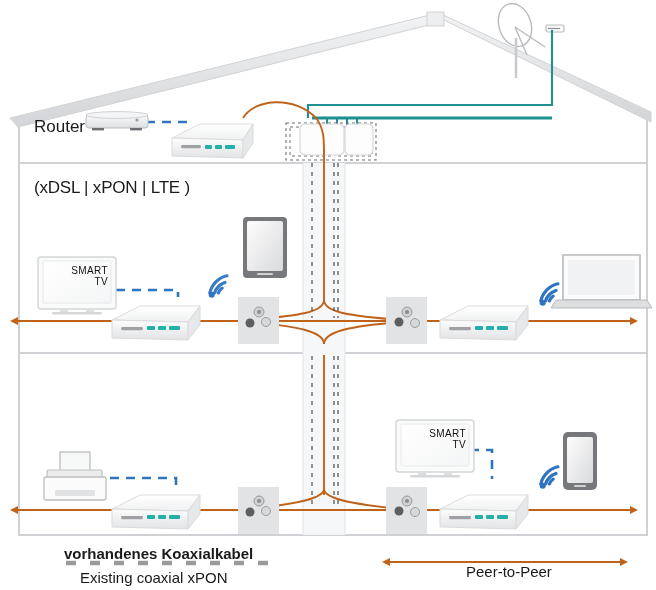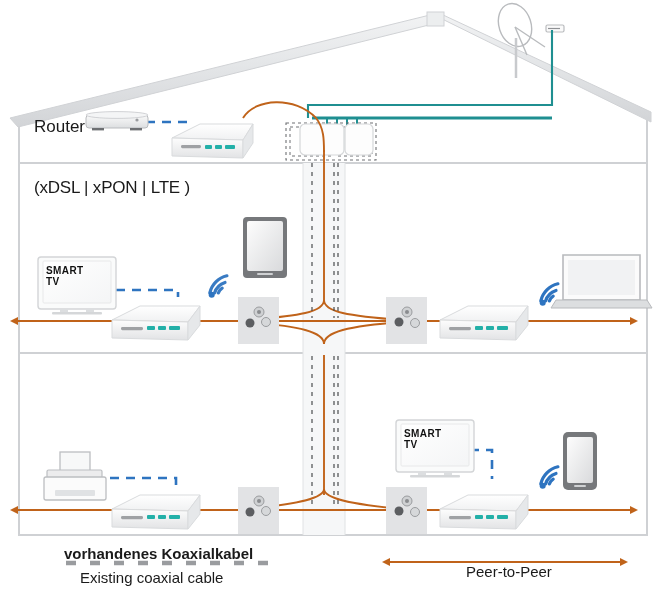--- a/index.html
+++ b/index.html
@@ -10,21 +10,21 @@
 
   .lbl{position:absolute;color:#1a1a1a;white-space:nowrap;}
   #router-label{left:34px;top:116px;font-size:17px;line-height:21px;font-weight:400;}
   #router-label .l2{letter-spacing:-0.2px;margin-top:40px;}
 
   .legend-text{position:absolute;color:#1a1a1a;white-space:nowrap;font-size:15px;}
   #legend-coax-de{left:64px;top:545px;font-weight:bold;}
   #legend-coax-en{left:80px;top:569px;}
   #legend-p2p{left:466px;top:563px;}
 
-  .tvtext{position:absolute;text-align:left;font-size:10px;font-weight:bold;
+  .tvtext{position:absolute;text-align:right;font-size:10px;font-weight:normal;
           color:#111;line-height:11px;letter-spacing:0.4px;}
   #tv-top-text{left:46px;top:265px;width:62px;}
   #tv-bot-text{left:404px;top:428px;width:62px;}
 </style>
 </head>
 <body>
 
 <div class="stage">
 
   <svg class="layer" viewBox="0 0 656 590">
@@ -324,16 +324,16 @@
     <div>SMART</div>
     <div>TV</div>
   </div>
 
   <div class="tvtext" id="tv-bot-text">
     <div>SMART</div>
     <div>TV</div>
   </div>
 
   <div class="legend-text" id="legend-coax-de">vorhandenes Koaxialkabel</div>
-  <div class="legend-text" id="legend-coax-en">Existing coaxial cable</div>
+  <div class="legend-text" id="legend-coax-en">Existing coaxial xPON</div>
   <div class="legend-text" id="legend-p2p">Peer-to-Peer</div>
 
 </div>
 
 </body></html>

